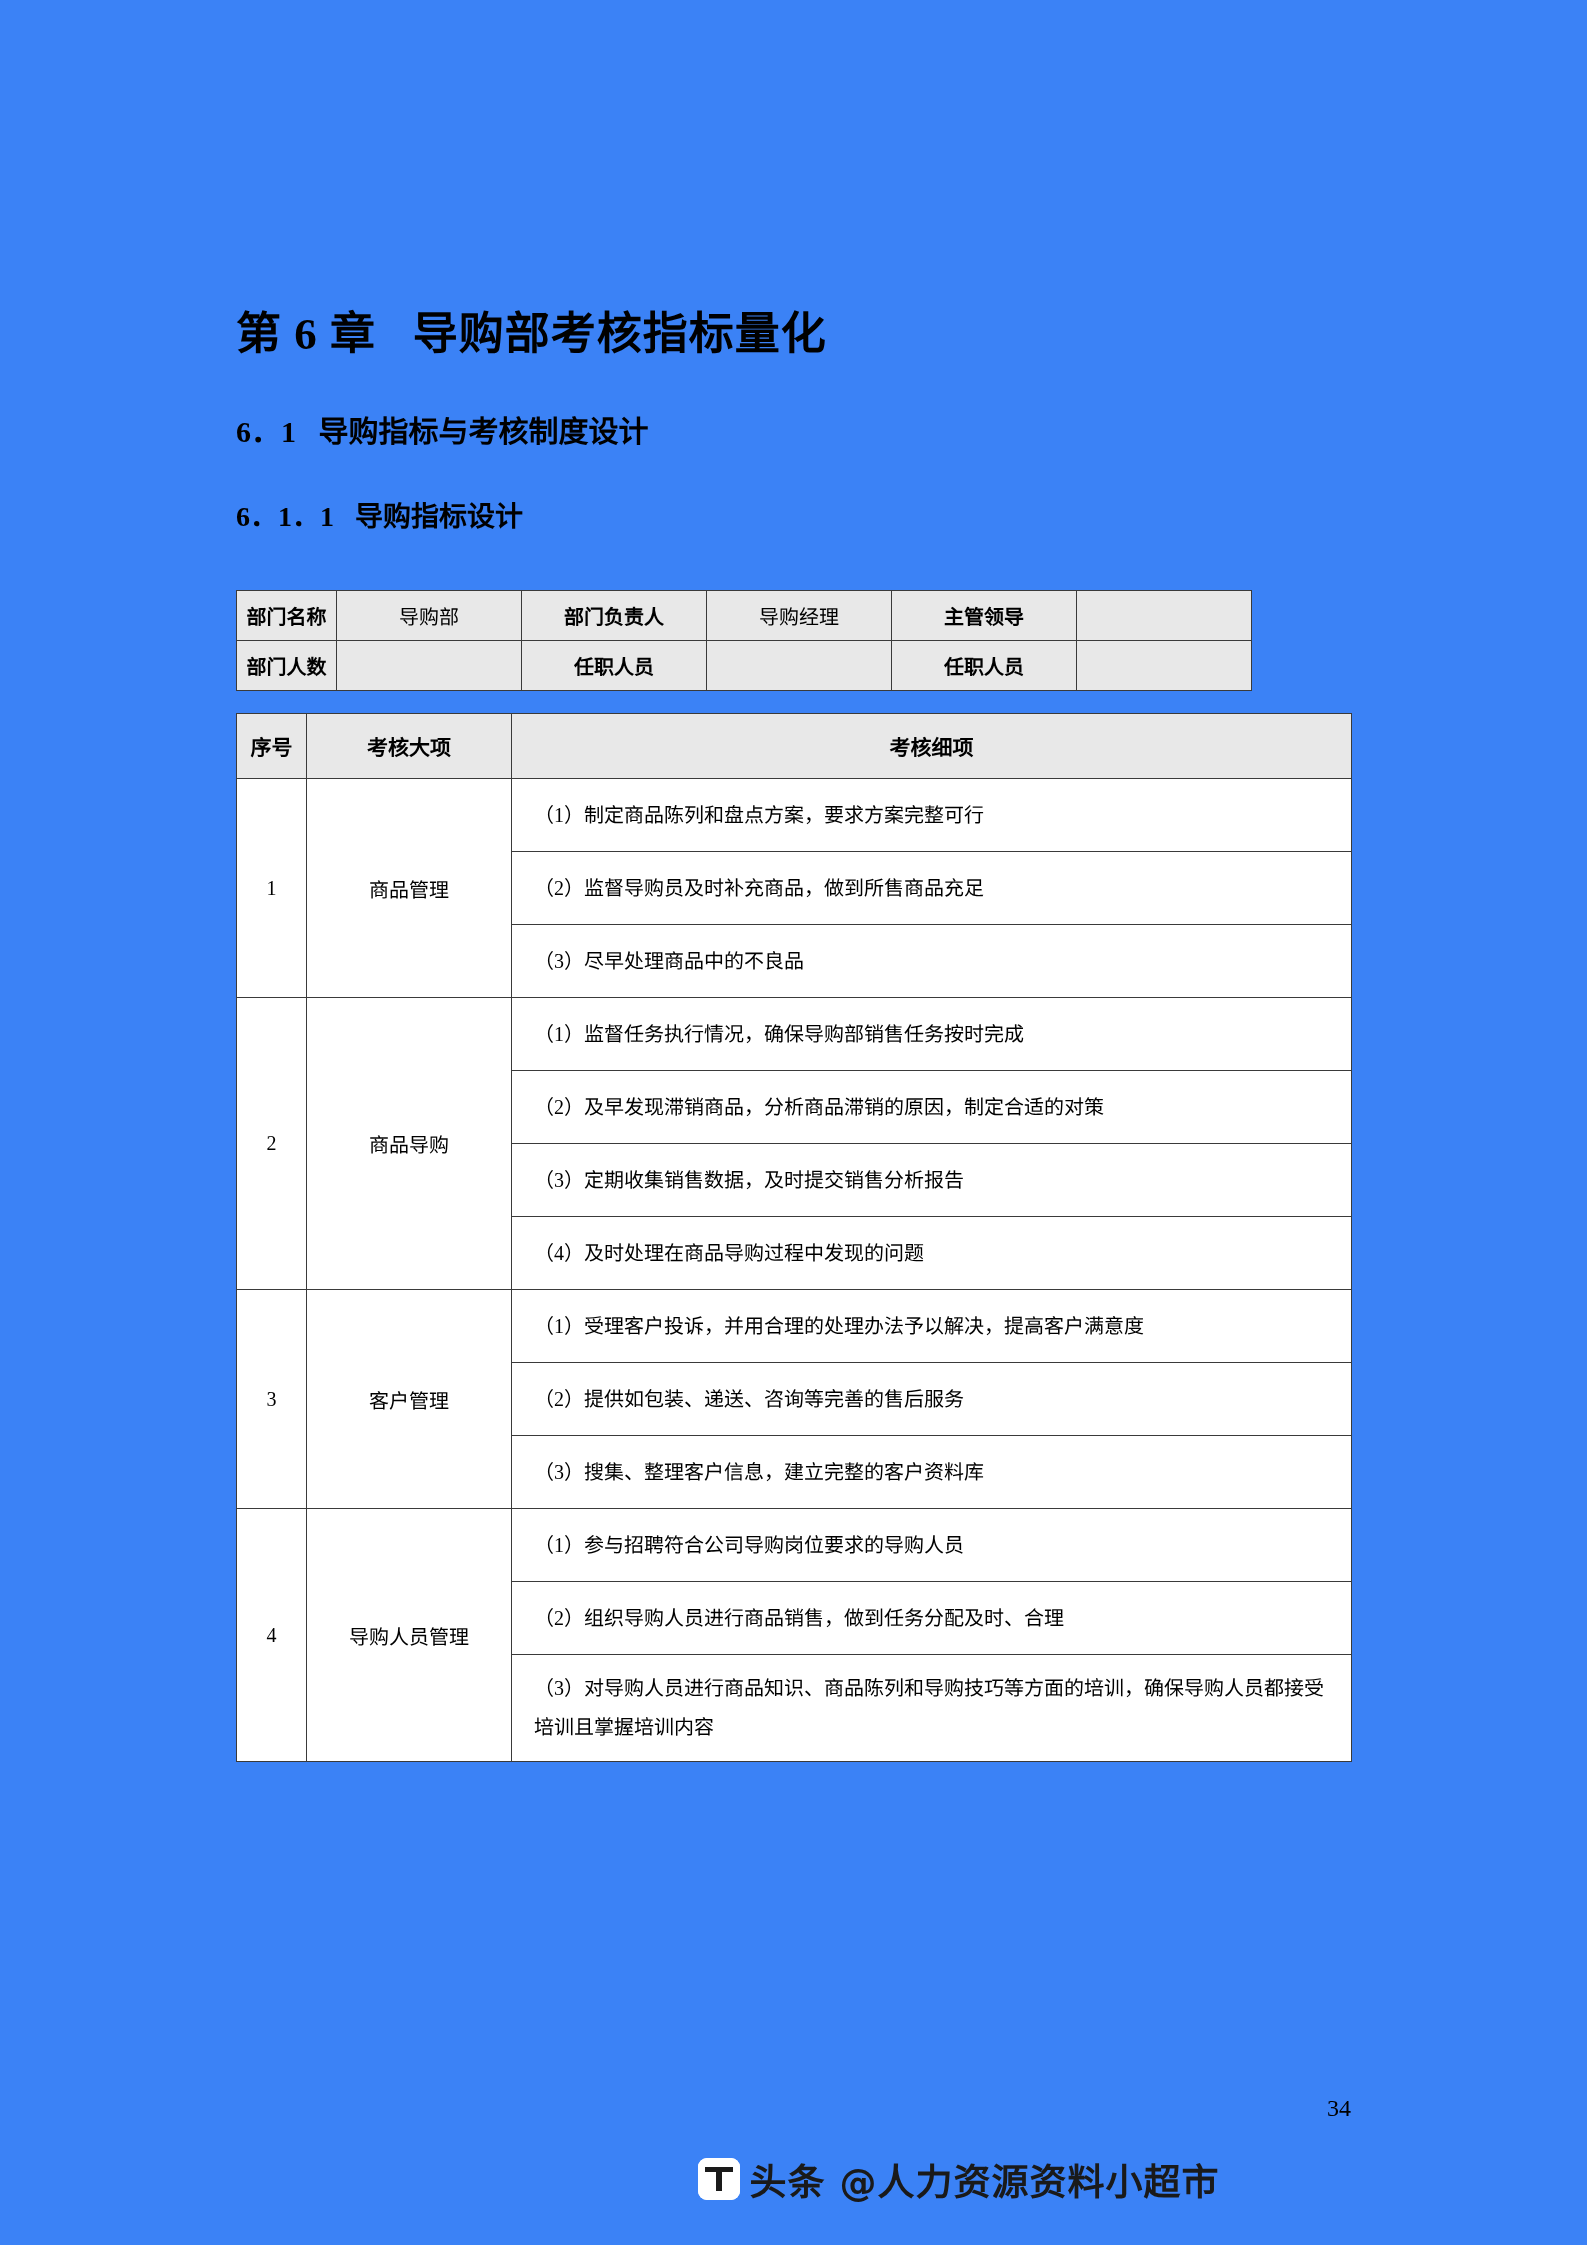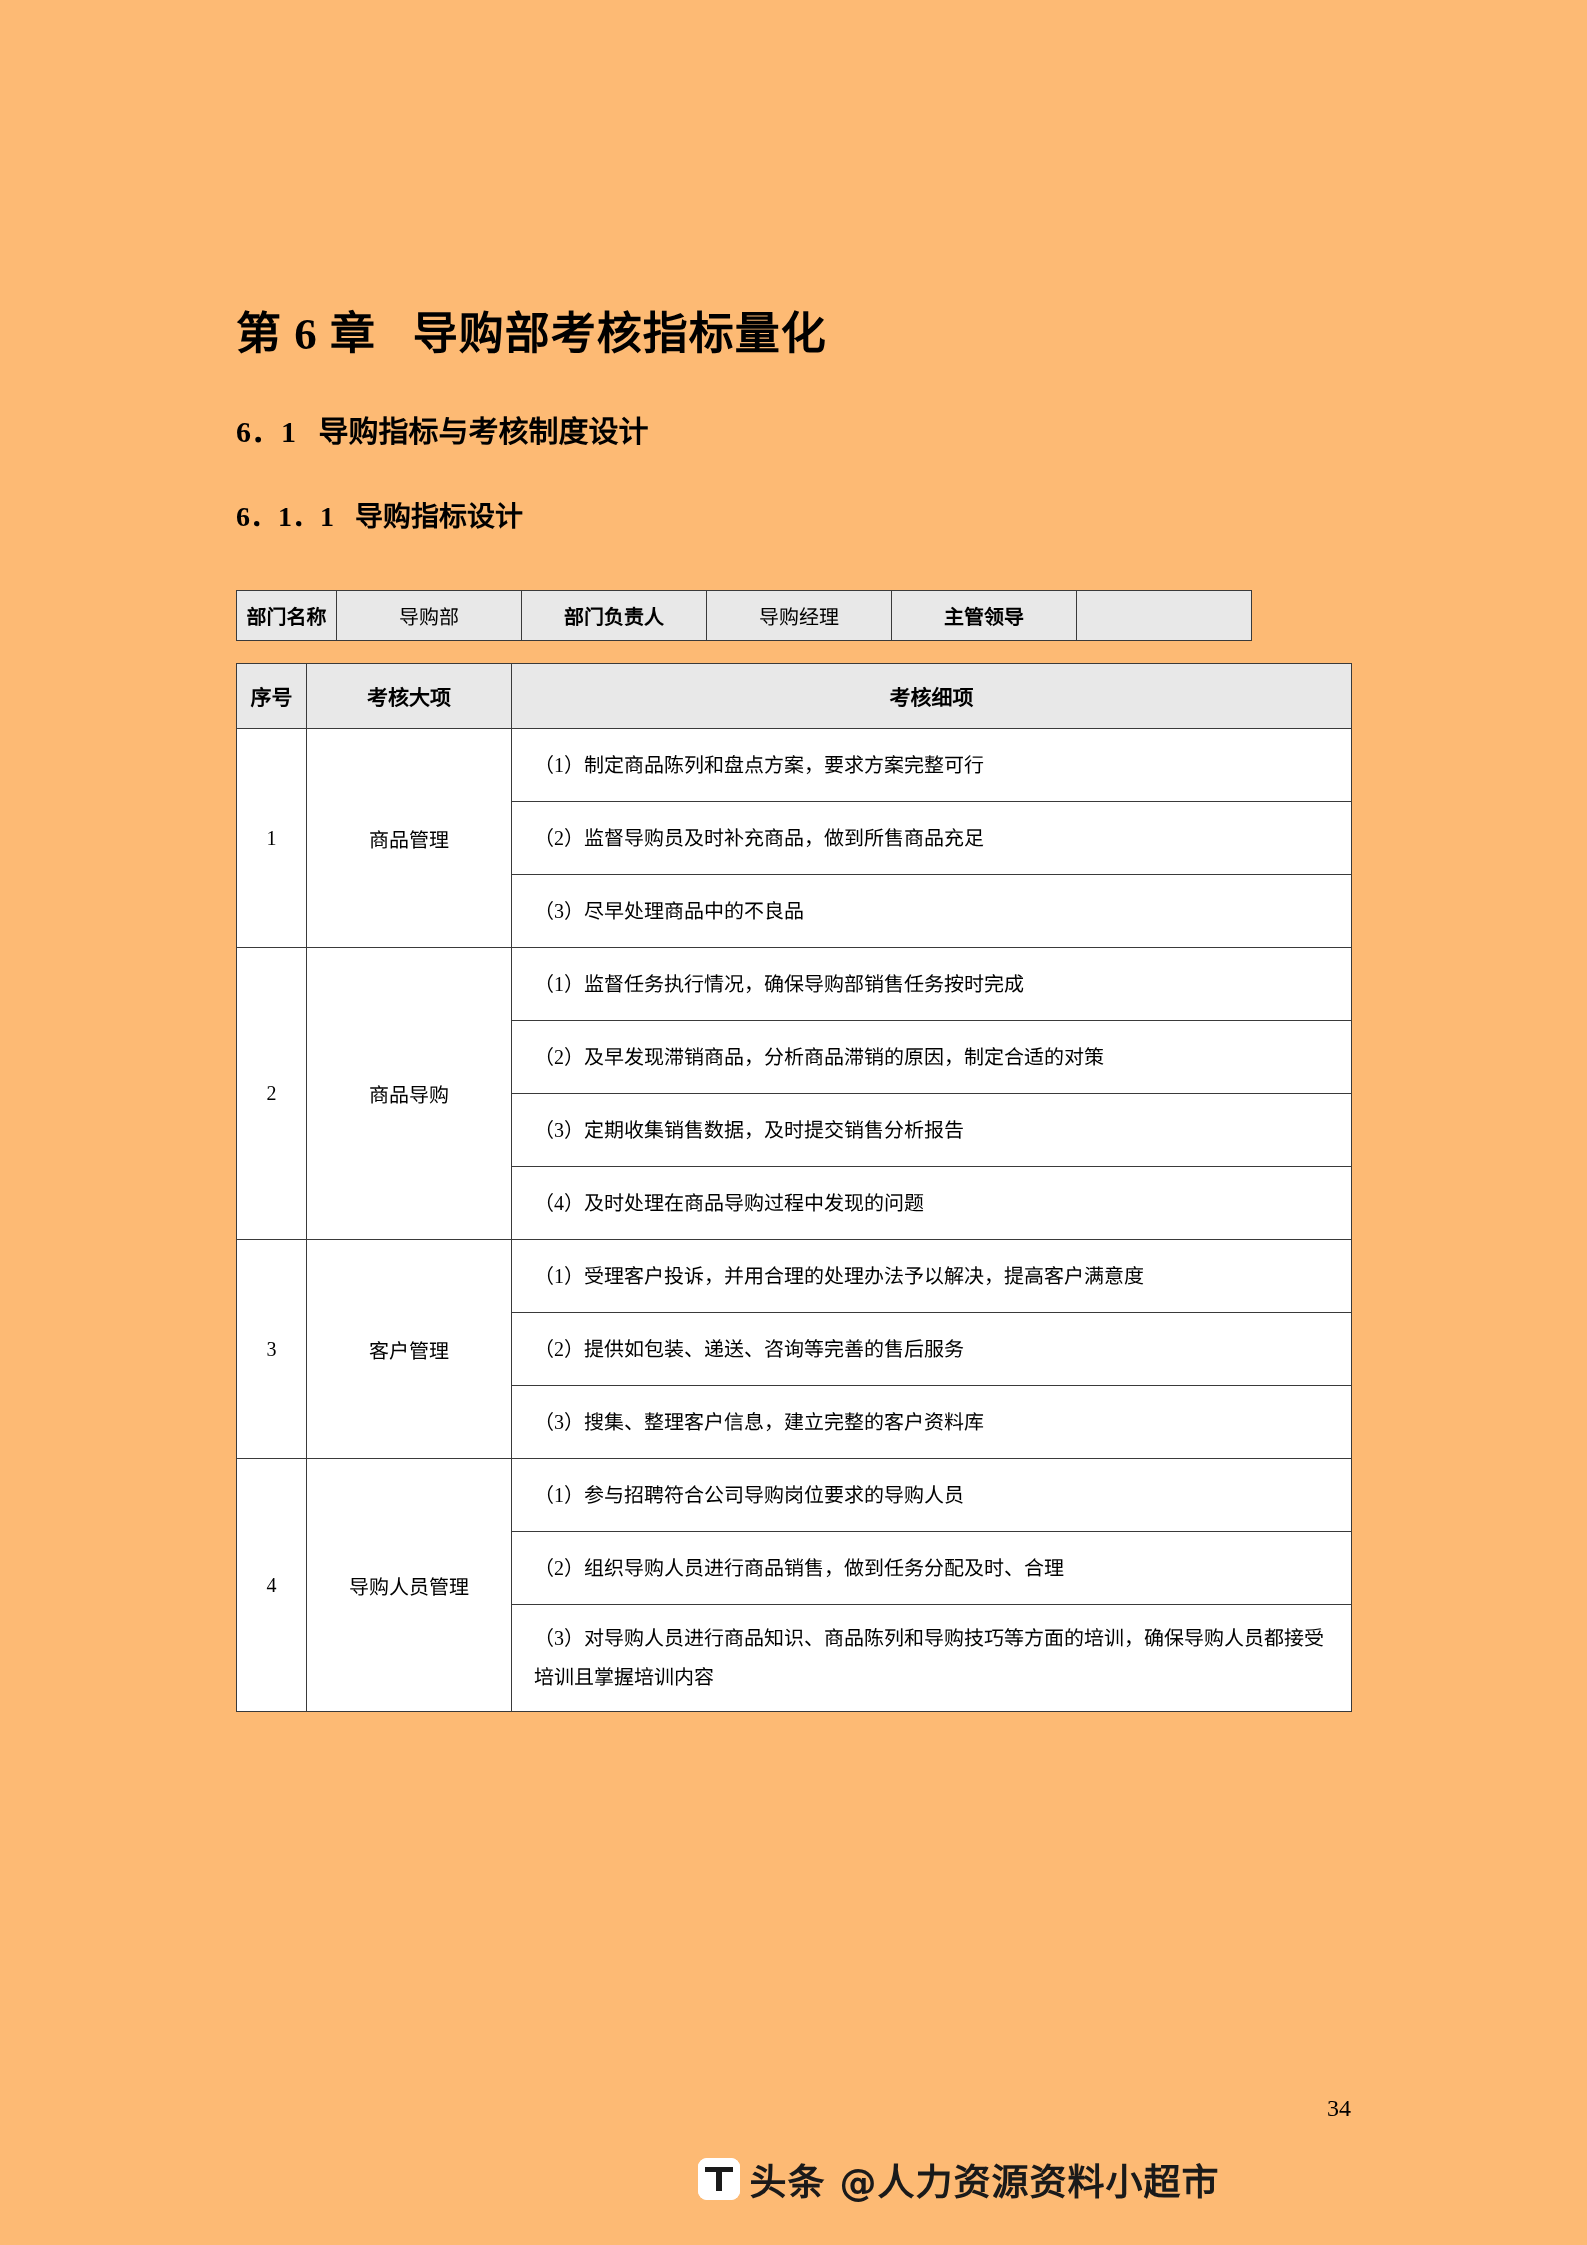--- a/index.html
+++ b/index.html
@@ -8,21 +8,21 @@
     background: #ffffff;
   }
   body {
     font-family: "Liberation Serif", "DejaVu Serif", serif;
     color: #000000;
   }
   #page {
     position: relative;
     width: 1587px;
     height: 2245px;
-    background: #fdba74;
+    background: #3b82f6;
     overflow: hidden;
     box-sizing: border-box;
   }
   .content {
     position: absolute;
     left: 236px;
     top: 0;
     width: 1115px;
   }
 
@@ -177,20 +177,28 @@
       </colgroup>
       <tbody>
         <tr>
           <td class="lbl">部门名称</td>
           <td class="val">导购部</td>
           <td class="lbl">部门负责人</td>
           <td class="val">导购经理</td>
           <td class="lbl">主管领导</td>
           <td class="val"></td>
         </tr>
+        <tr>
+          <td class="lbl">部门人数</td>
+          <td class="val"></td>
+          <td class="lbl">任职人员</td>
+          <td class="val"></td>
+          <td class="lbl">任职人员</td>
+          <td class="val"></td>
+        </tr>
       </tbody>
     </table>
 
     <table class="kpi-table">
       <colgroup>
         <col style="width:70px">
           <col style="width:205px">
           <col style="width:840px">
       </colgroup>
       <thead>

